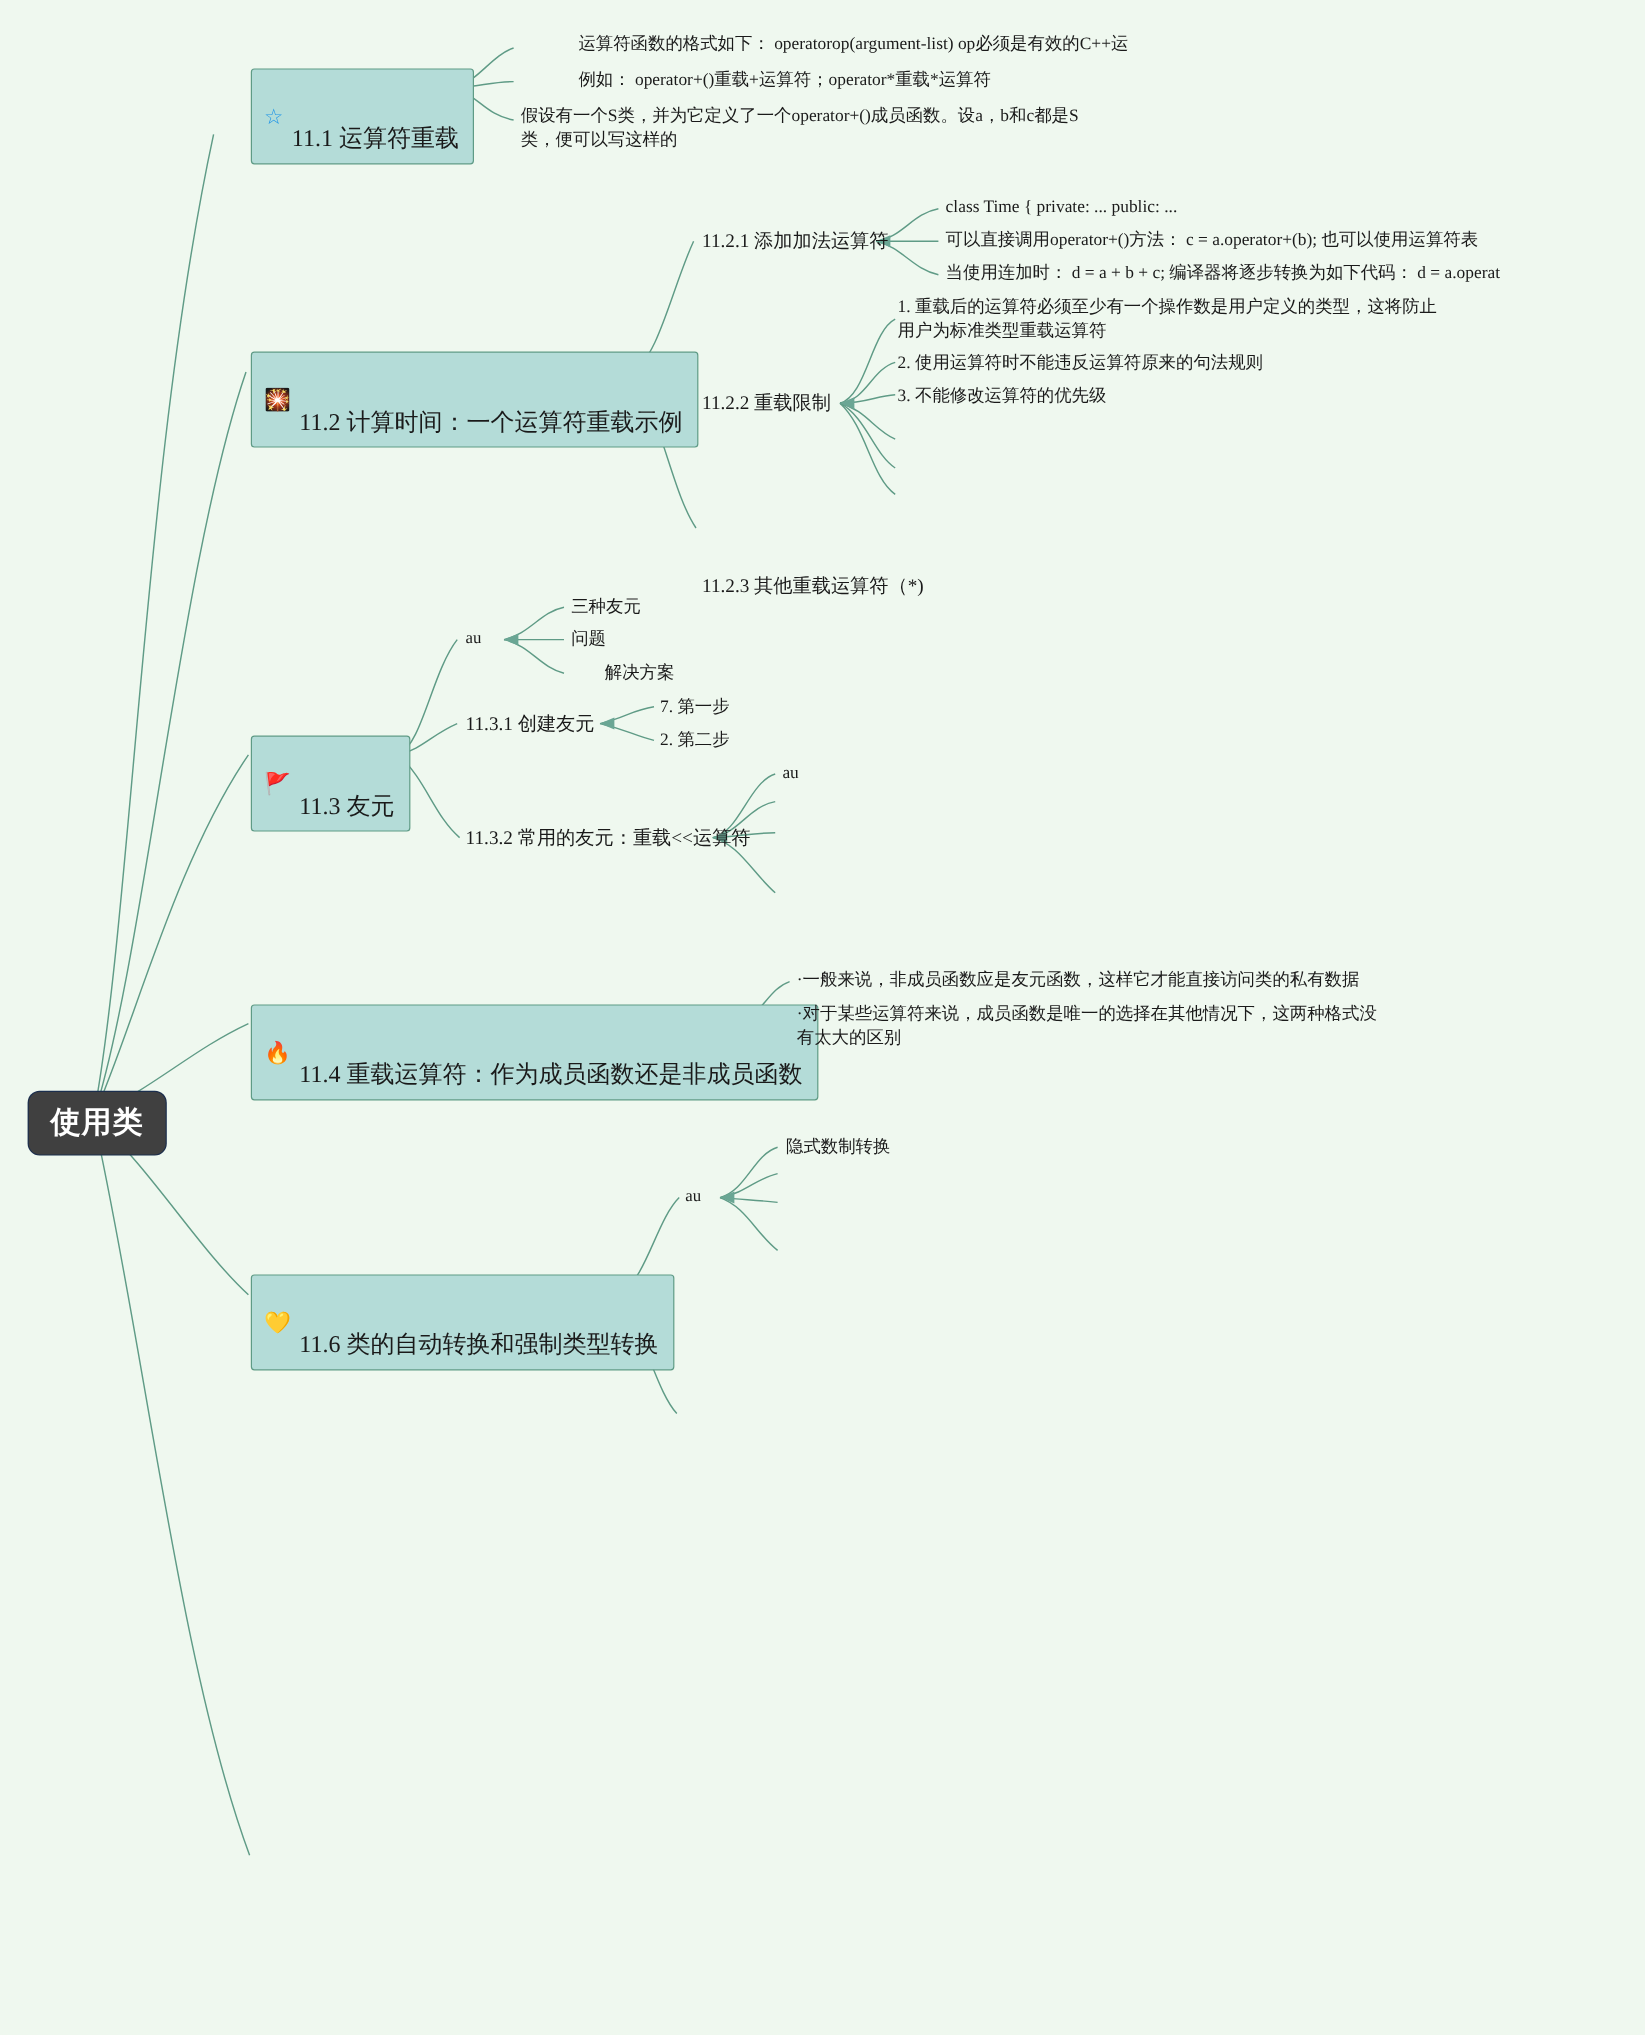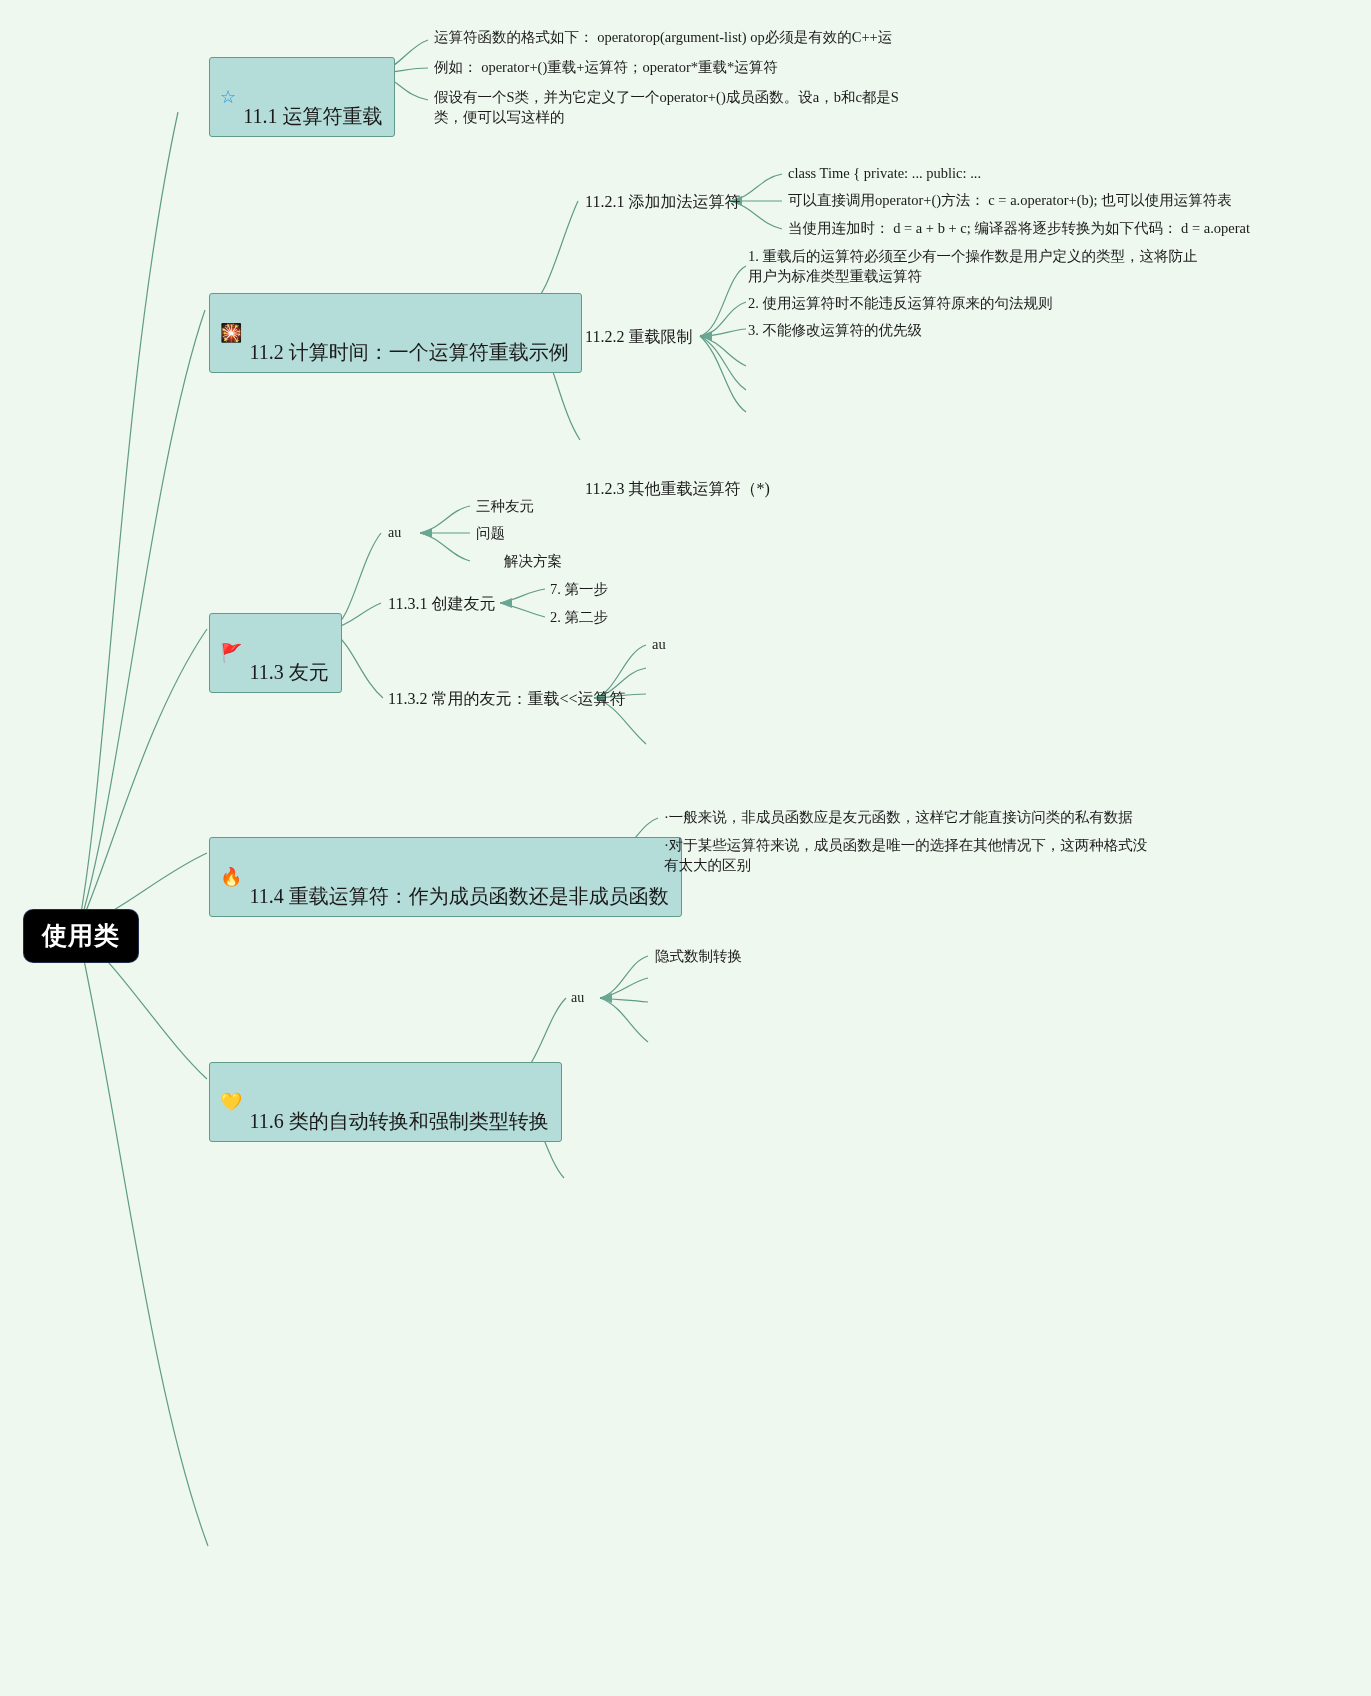--- a/index.html
+++ b/index.html
@@ -31,21 +31,21 @@
   svg.links polygon.arrow { fill: #6aa694; stroke: none; }
 
   .node {
     position: absolute;
     white-space: nowrap;
     line-height: 1.35;
   }
 
   
   .root {
-    background: #000000;
+    background: #404040;
     color: #ffffff;
     border-radius: 9px;
     padding: 9px 18px;
     font-size: 25px;
     font-weight: 700;
     letter-spacing: 1px;
     font-family: "Liberation Sans", "DejaVu Sans", sans-serif;
     box-shadow: 0 0 0 1px #1b2e4d;
   }
 
@@ -69,21 +69,21 @@
 
   
   .sub {
     font-size: 16px;
   }
   
   .leaf {
     font-size: 14.5px;
     white-space: normal;
   }
-  .leaf.w2 { width: 520px; }
+  .leaf.w2 { width: 520px; margin-left: 48px; }
   .au { font-size: 14px; font-family: "Liberation Serif", serif; }
 
   .icon-star { color: #2196e8; }
   .icon-flag { color: #e53935; }
   .icon-flame { color: #1e9fe0; }
   .icon-gem { color: #e0b500; }
   .icon-spark { color: #d4574a; }
 </style>
 </head>
 <body>

